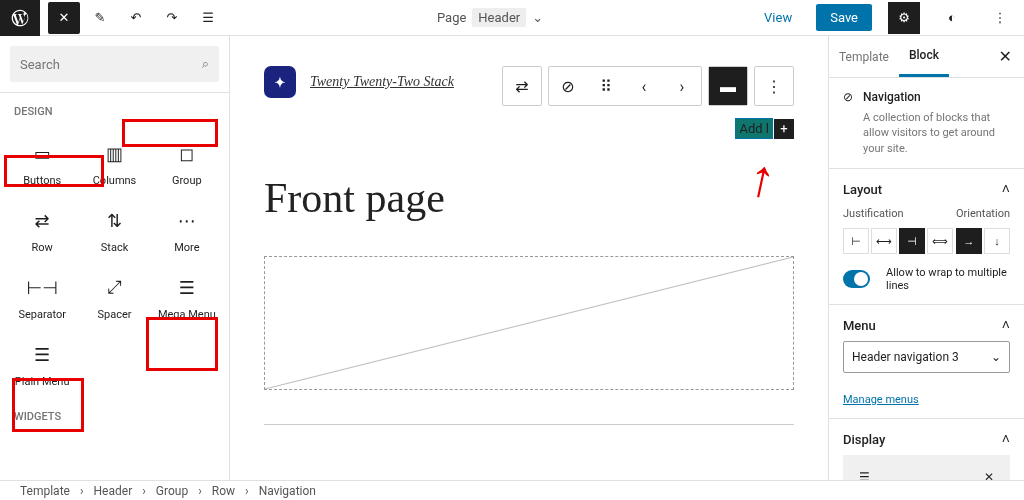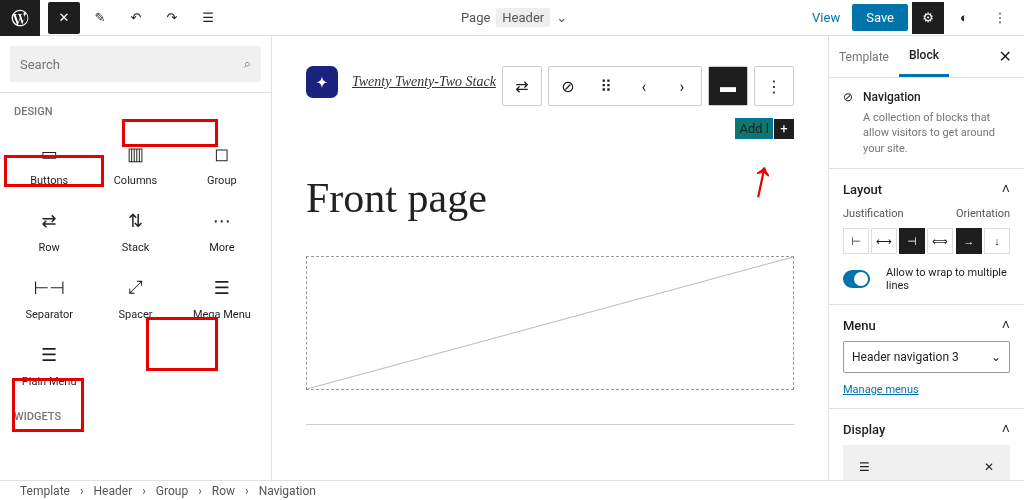--- a/index.html
+++ b/index.html
@@ -5,26 +5,26 @@
 *{box-sizing:border-box;margin:0;padding:0;font-family:-apple-system,BlinkMacSystemFont,"Segoe UI",Roboto,sans-serif}
 body{width:1024px;height:500px;overflow:hidden;background:#fff;position:relative;font-size:13px;color:#1e1e1e}
 .topbar{height:36px;display:flex;align-items:center;border-bottom:1px solid #e0e0e0;background:#fff}
 .wp-logo{width:40px;height:36px;background:#1e1e1e;display:flex;align-items:center;justify-content:center;color:#fff}
 .wp-logo svg{width:20px;height:20px}
 .top-left{display:flex;align-items:center;gap:4px;padding-left:8px}
 .tbtn{width:32px;height:32px;display:flex;align-items:center;justify-content:center;cursor:pointer;border-radius:2px}
 .tbtn.dark{background:#1e1e1e;color:#fff}
 .top-center{flex:1;display:flex;justify-content:center;align-items:center;gap:6px;font-size:13px;color:#555}
 .top-center .hd{background:#eee;padding:2px 6px;border-radius:2px}
-.top-right{display:flex;align-items:center;gap:4px;padding-right:8px}
+.top-right{display:flex;align-items:center;gap:16px;padding-right:8px}
 .btn-view{color:#0073aa;cursor:pointer;padding:4px 8px}
 .btn-save{background:#0073aa;color:#fff;padding:6px 14px;border-radius:2px;cursor:pointer;font-size:13px}
 .btn-gear{background:#1e1e1e;color:#fff;width:32px;height:32px;display:flex;align-items:center;justify-content:center;cursor:pointer}
 .main{display:flex;height:444px}
-.left{width:272px;border-right:1px solid #e0e0e0;overflow-y:auto;position:relative}
+.left{width:230px;border-right:1px solid #e0e0e0;overflow-y:auto;position:relative}
 .srch{margin:10px;background:#f0f0f0;height:36px;display:flex;align-items:center;padding:0 10px;border-radius:2px;color:#757575;justify-content:space-between}
 .ltabs{display:flex;border-bottom:1px solid #e0e0e0}
 .ltab{flex:1;text-align:center;padding:12px 0;font-size:13px;cursor:pointer;color:#1e1e1e}
 .ltab.act{border-bottom:3px solid #0073aa;color:#0073aa;font-weight:500}
 .sect{padding:12px 14px;font-size:11px;text-transform:uppercase;color:#757575;font-weight:500}
 .bgrid{display:grid;grid-template-columns:repeat(3,1fr);gap:0;padding:0 6px}
 .bitem{display:flex;flex-direction:column;align-items:center;justify-content:center;padding:12px 4px 10px;cursor:pointer;font-size:11px;color:#1e1e1e;text-align:center;gap:10px}
 .bitem .ico{height:22px;display:flex;align-items:center;justify-content:center;font-size:18px}
 .redbox{border:3px solid #e80000}
 #rb-blocks{position:absolute;left:122px;top:83px;width:96px;height:28px;pointer-events:none}
@@ -57,21 +57,21 @@
 .rsec-h .chv{font-size:14px}
 .nav-d{font-size:11px;color:#757575;margin-top:6px;line-height:1.4}
 .jrow{display:flex;justify-content:space-between;margin-top:10px;font-size:11px;color:#555}
 .jbtns{display:flex;margin-top:8px;gap:2px}
 .jb{width:26px;height:26px;border:1px solid #ddd;display:flex;align-items:center;justify-content:center;cursor:pointer;font-size:11px}
 .jb.act{background:#1e1e1e;color:#fff;border-color:#1e1e1e}
 .tog{display:flex;align-items:center;gap:16px;margin-top:12px;font-size:11px}
 .tog-sw{width:32px;height:18px;background:#0073aa;border-radius:9px;position:relative;cursor:pointer}
 .tog-sw:after{content:"";position:absolute;right:2px;top:2px;width:14px;height:14px;background:#fff;border-radius:50%}
 .msel{border:1px solid #999;border-radius:2px;padding:8px;display:flex;justify-content:space-between;align-items:center;cursor:pointer;margin-top:8px}
-.mlink{color:#0073aa;text-decoration:underline;font-size:11px;margin-top:10px;display:inline-block;cursor:pointer}
+.mlink{color:#0073aa;text-decoration:underline;font-size:11px;margin-top:20px;display:inline-block;cursor:pointer}
 .disp-box{background:#f0f0f0;height:44px;display:flex;align-items:center;justify-content:space-between;padding:0 16px;margin-top:8px}
 .bc{position:absolute;bottom:0;left:0;right:0;height:20px;border-top:1px solid #e0e0e0;display:flex;align-items:center;padding:0 20px;font-size:12px;gap:10px;background:#fff;color:#555}
 .left::-webkit-scrollbar,.right::-webkit-scrollbar{width:8px}
 .left::-webkit-scrollbar-thumb,.right::-webkit-scrollbar-thumb{background:#ccc}
 </style>
 </head>
 <body>
 
 <div class="topbar">
   <div class="wp-logo">

